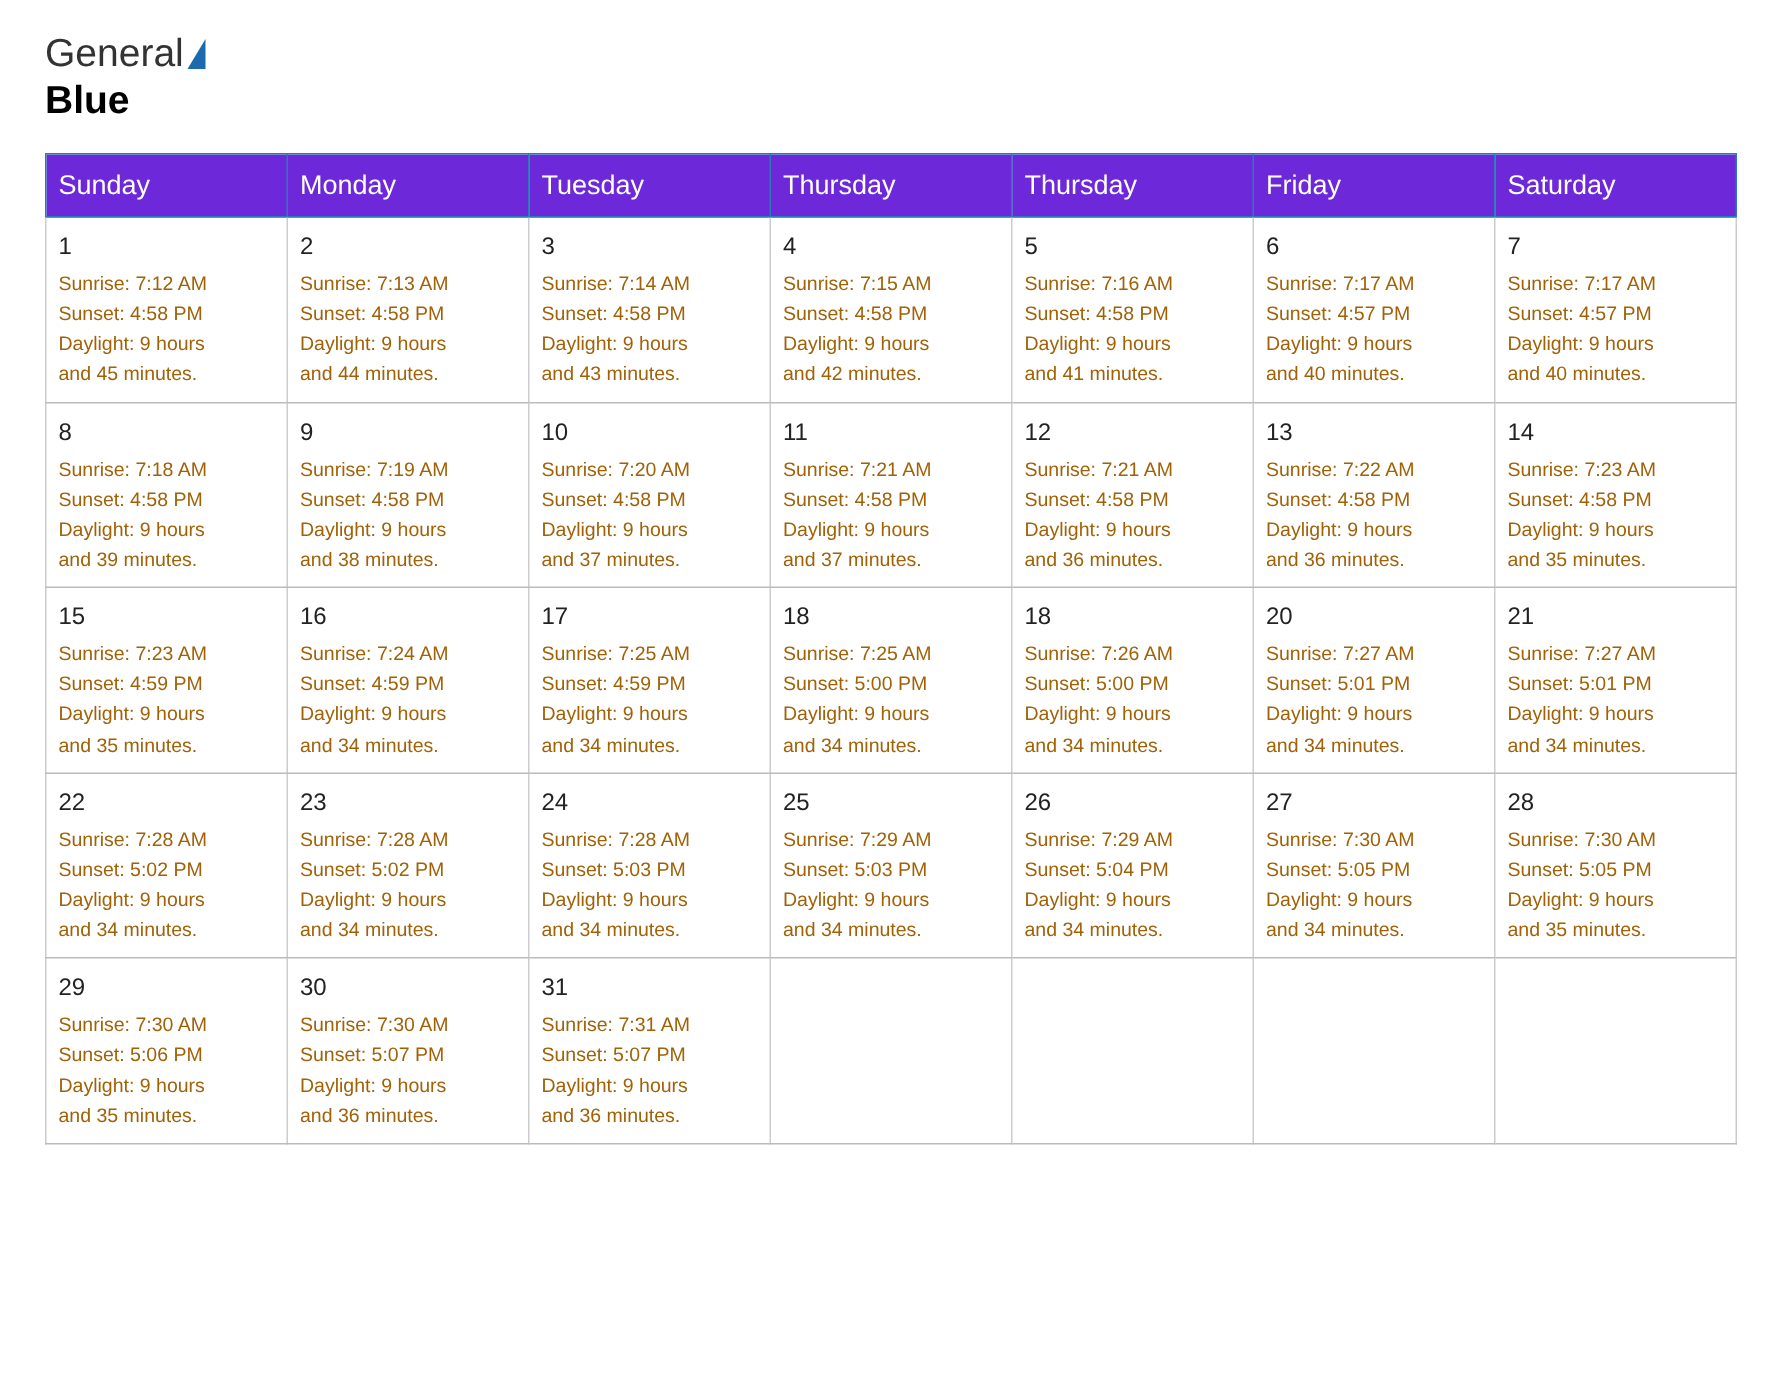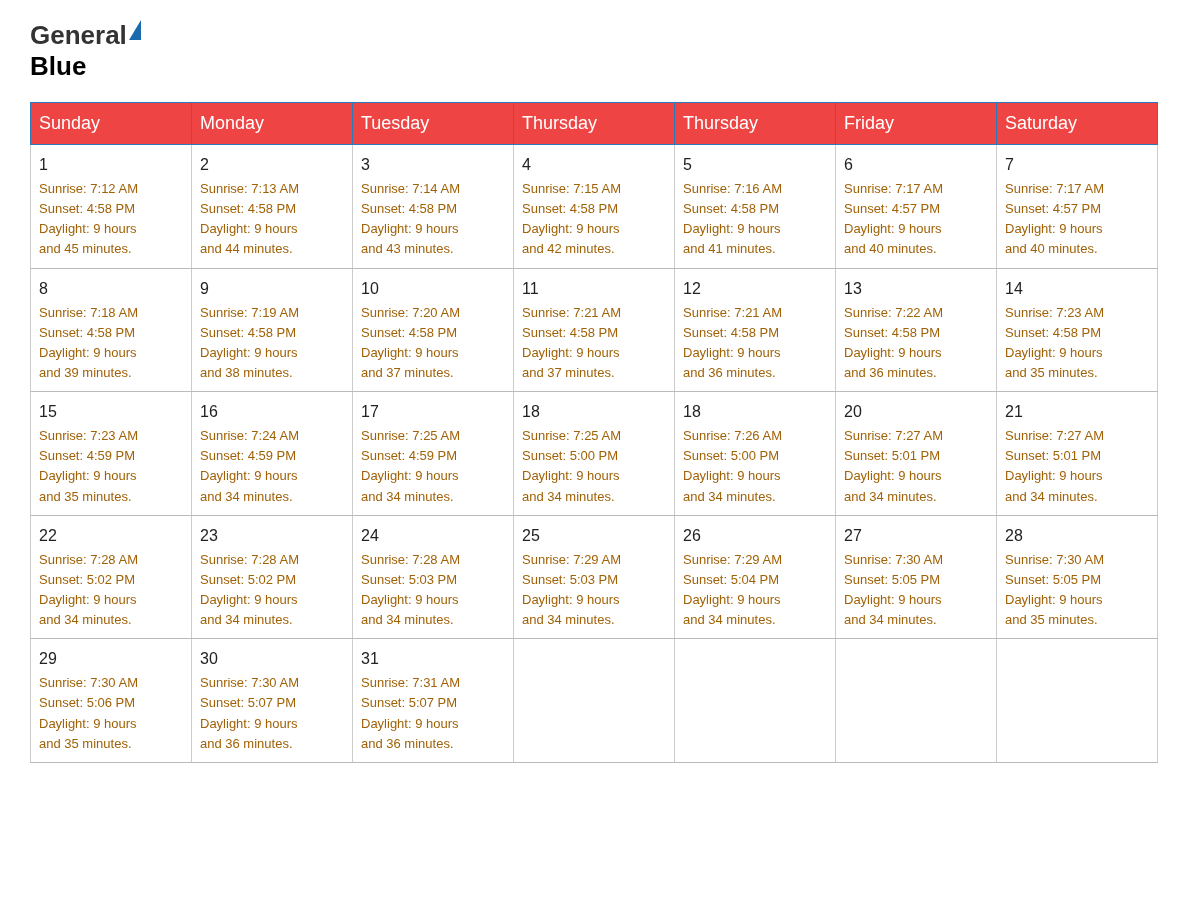--- a/index.html
+++ b/index.html
@@ -16,23 +16,23 @@
       align-items: flex-start;
       margin-bottom: 20px;
     }
     .logo {
       display: flex;
       flex-direction: column;
       align-items: flex-start;
     }
     .logo-text {
       display: flex;
-      align-items: flex-start;
+      align-items: center;
       font-size: 26px;
-      font-weight: bold;
+      font-weight: normal;
       color: #333;
     }
     .logo-general { color: #333; }
     .logo-triangle {
       display: inline-block;
       width: 0;
       height: 0;
       border-left: 12px solid transparent;
       border-right: 0px solid transparent;
       border-bottom: 20px solid #1a6aad;
@@ -58,21 +58,21 @@
       color: #444;
       margin-top: 4px;
     }
     
     .calendar-table {
       width: 100%;
       border-collapse: collapse;
       table-layout: fixed;
     }
     .calendar-table thead tr th {
-      background-color: #ef4444;
+      background-color: #6d28d9;
       color: #fff;
       font-size: 18px;
       font-weight: normal;
       padding: 10px 8px;
       text-align: left;
       border: 1px solid #2a7aba;
     }
     .calendar-table tbody tr td {
       vertical-align: top;
       padding: 8px 8px;

